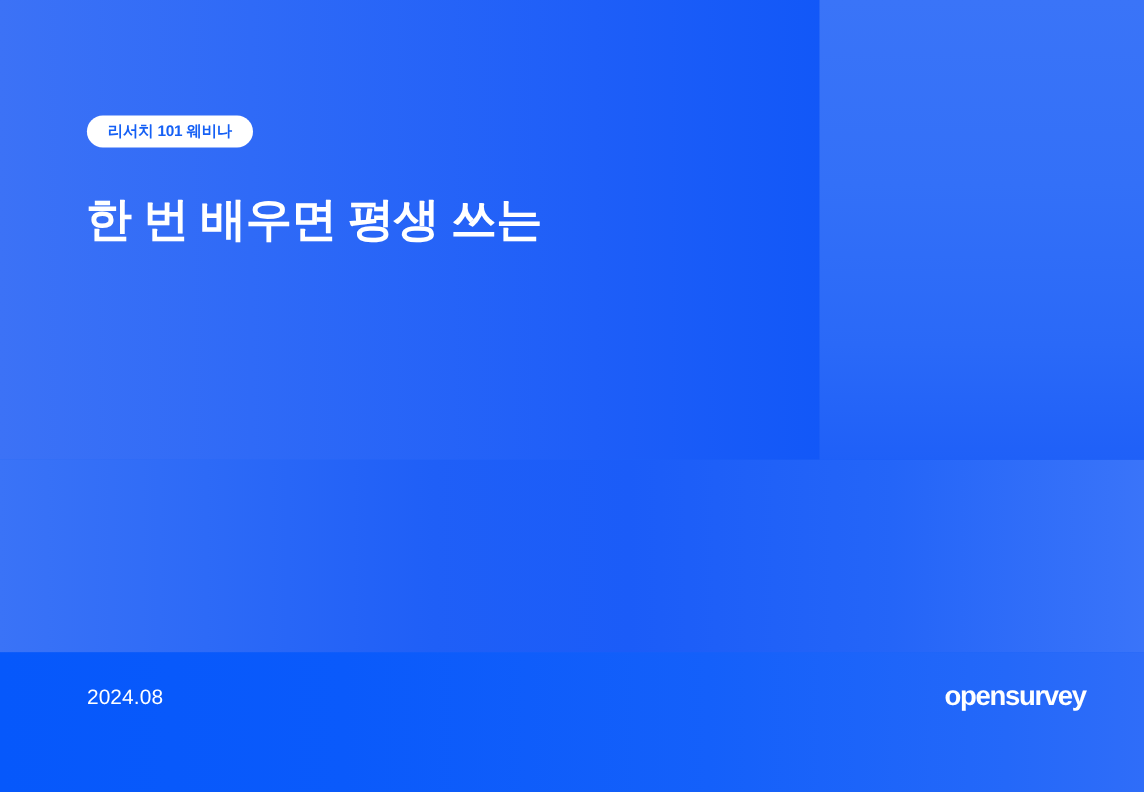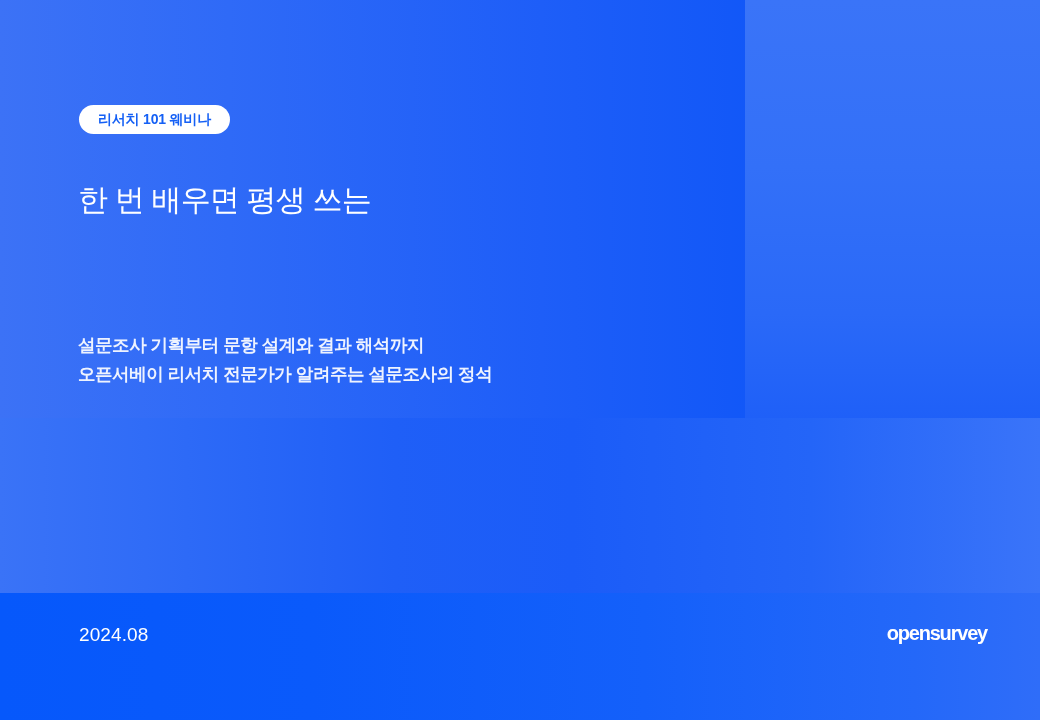--- a/index.html
+++ b/index.html
@@ -117,22 +117,22 @@
     white-space: nowrap;
     box-sizing: border-box;
   }
 
   .title {
     position: absolute;
     left: 63px;
     top: 172px;
     width: 660px;
     color: #ffffff;
-    font-size: 30px;
-    font-weight: 400;
+    font-size: 42px;
+    font-weight: 700;
     line-height: 56px;
     letter-spacing: -0.8px;
   }
   .title-line { display: block; white-space: nowrap; }
 
   .subtitle {
     position: absolute;
     left: 63px;
     top: 331px;
     width: 680px;
@@ -152,21 +152,21 @@
     font-size: 19px;
     font-weight: 400;
     letter-spacing: 0.1px;
   }
 
   .logo {
     position: absolute;
     right: 68px;
     top: 618px;
     color: #ffffff;
-    font-size: 20px;
+    font-size: 25px;
     font-weight: 700;
     letter-spacing: -1.2px;
     line-height: 30px;
     white-space: nowrap;
   }
 </style>
 </head>
 <body>
 
 <div id="slide">
@@ -179,23 +179,19 @@
   </div>
 
   <div class="content">
 
     <div class="badge">리서치 101 웨비나</div>
 
     <div class="title">
       <span class="title-line">한 번 배우면 평생 쓰는</span>
     </div>
 
-    <div class="subtitle">
-      <span class="subtitle-line">설문조사 기획부터 문항 설계와 결과 해석까지</span>
-      <span class="subtitle-line">오픈서베이 리서치 전문가가 알려주는 설문조사의 정석</span>
-    </div>
 
     <div class="date-text">2024.08</div>
 
     <div class="logo">opensurvey</div>
 
   </div>
 </div>
 
 </body></html>

